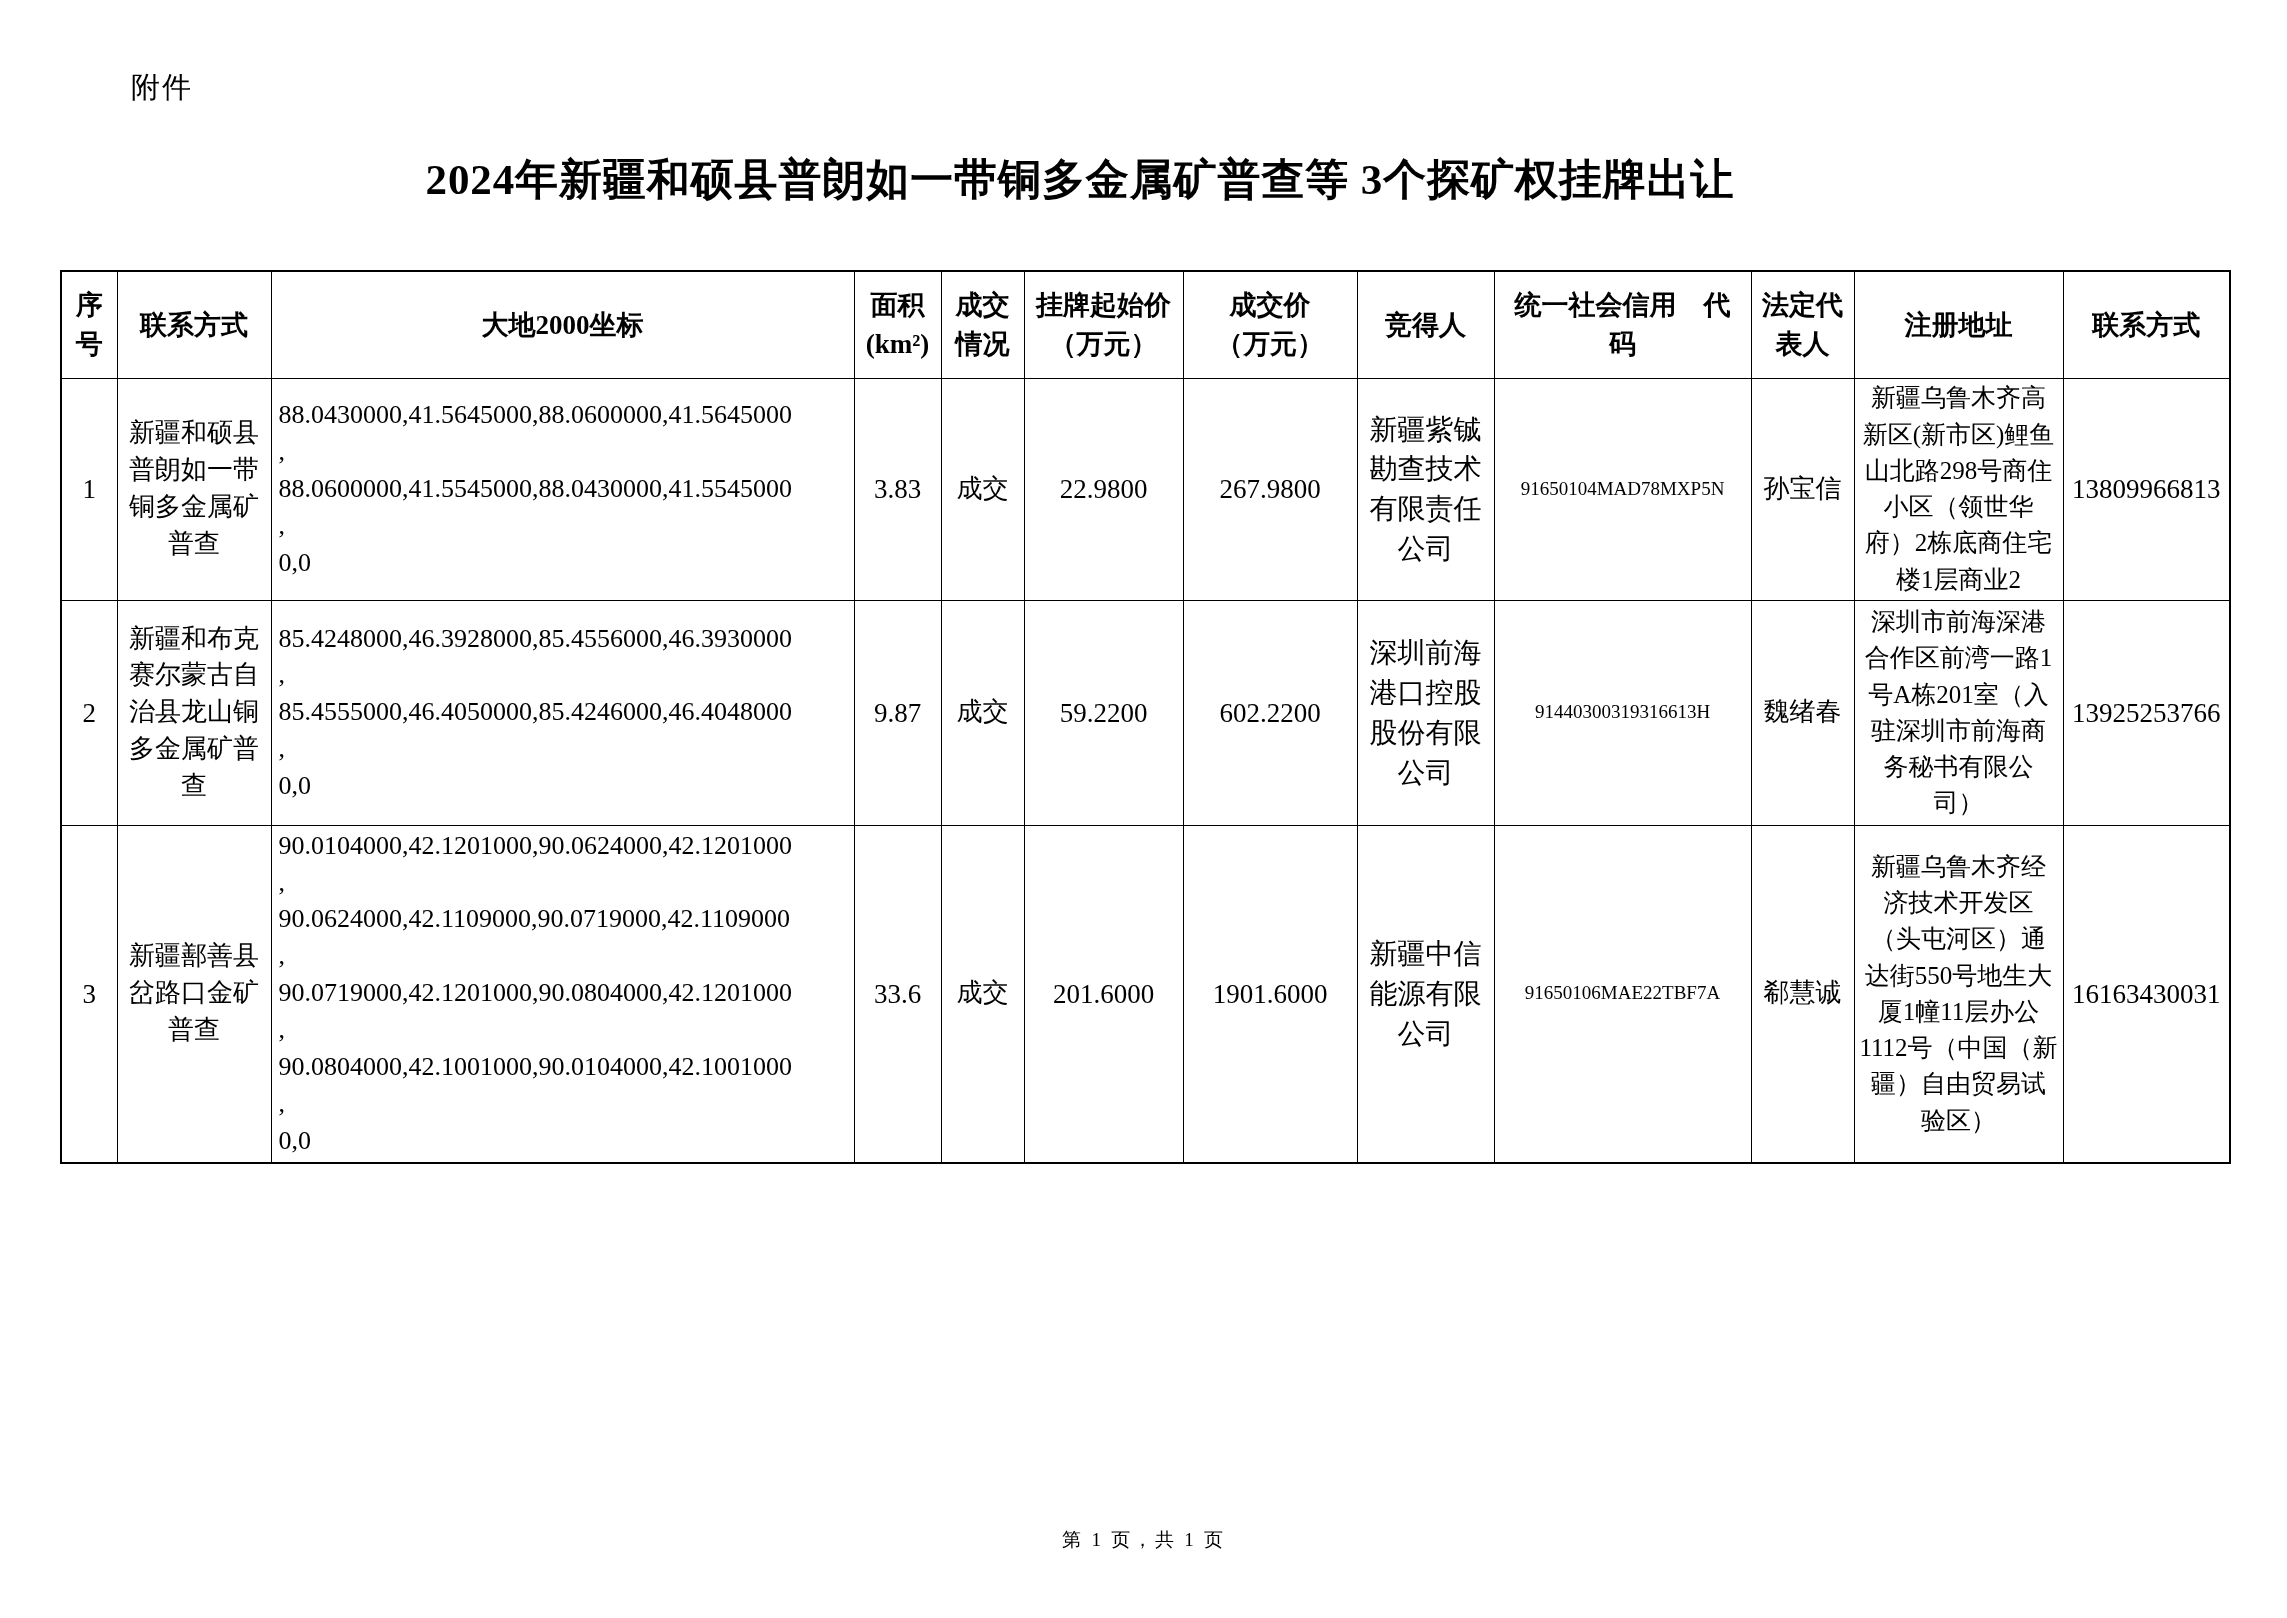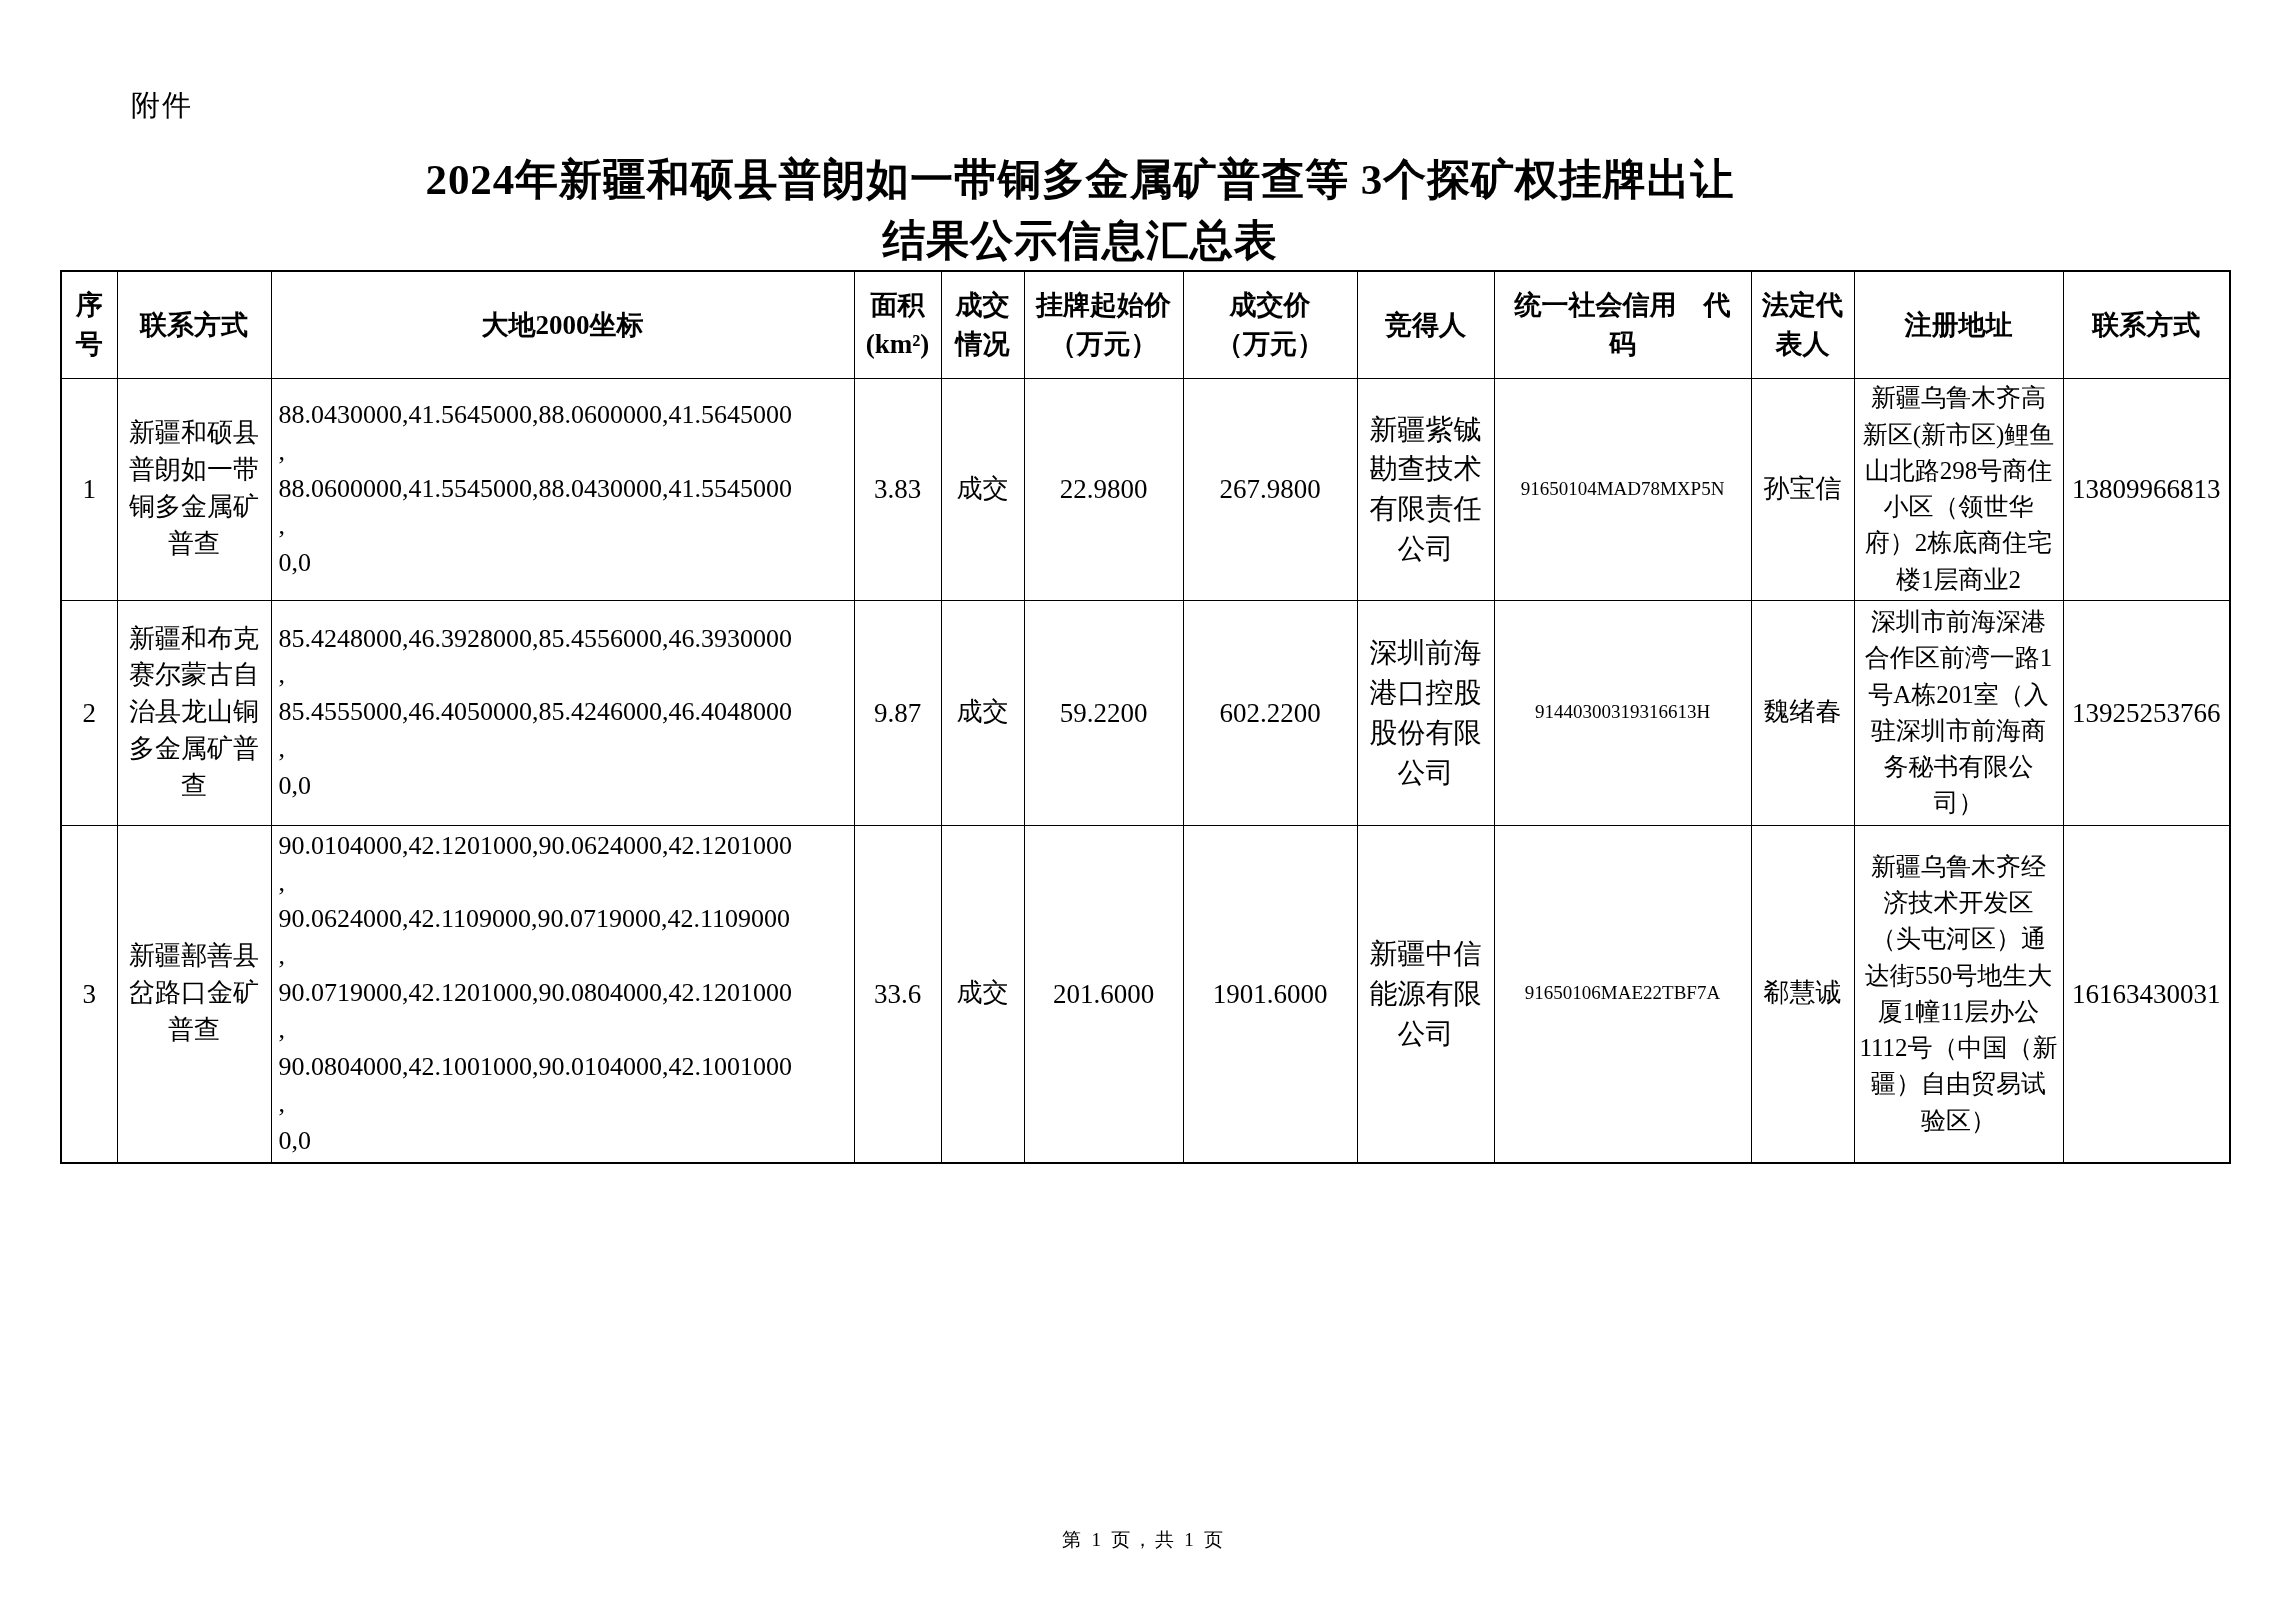--- a/index.html
+++ b/index.html
@@ -2,21 +2,21 @@
 <html style="font-size:15px"><head>
 <meta charset="utf-8">
 <style>
   html,body{margin:0;padding:0;}
   body{
     width:2288px;height:1618px;background:#ffffff;color:#000;
     font-family:"Liberation Serif","DejaVu Serif",serif;
     position:relative;overflow:hidden;
   }
   .attachment{
-    position:absolute;left:131px;top:86px;
+    position:absolute;left:131px;top:68px;
     font-size:29px;letter-spacing:1.9px;
   }
   .title{
     position:absolute;left:0;top:149px;width:2160px;
     text-align:center;font-weight:bold;font-size:43px;line-height:1.42;
     letter-spacing:0.9px;
   }
   table.results{
     position:absolute;left:60px;top:270px;
     width:2168px;border-collapse:collapse;table-layout:fixed;
@@ -52,21 +52,20 @@
 </style>
 </head>
 <body>
 
 <div class="page">
 
   <div class="attachment">附件</div>
 
   <div class="title">
     <div>2024年新疆和硕县普朗如一带铜多金属矿普查等 3个探矿权挂牌出让</div>
-    <div>结果公示信息汇总表</div>
   </div>
 
   <table class="results">
     <colgroup>
       <col style="width:56px">
         <col style="width:154px">
         <col style="width:583px">
       <col style="width:87px">
         <col style="width:83px">
         <col style="width:159px">

